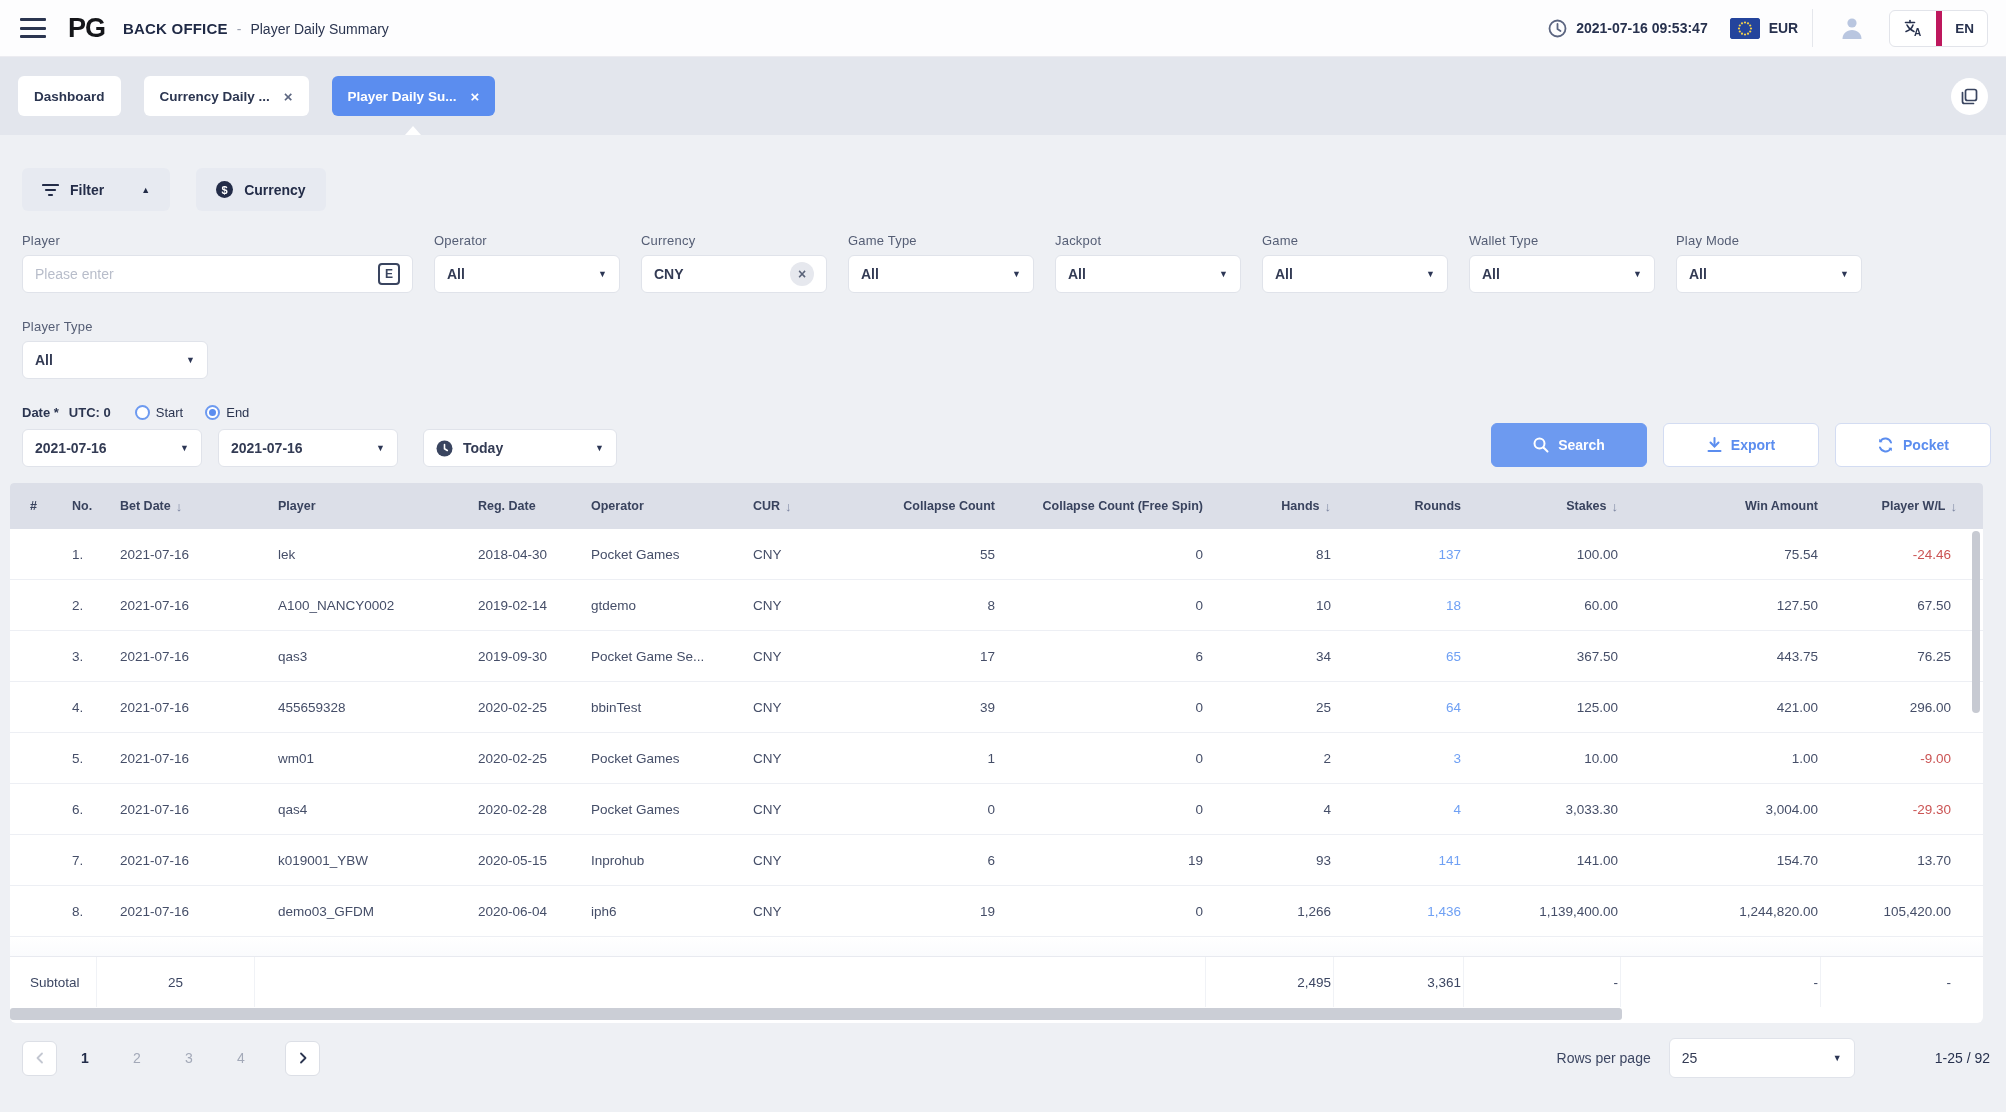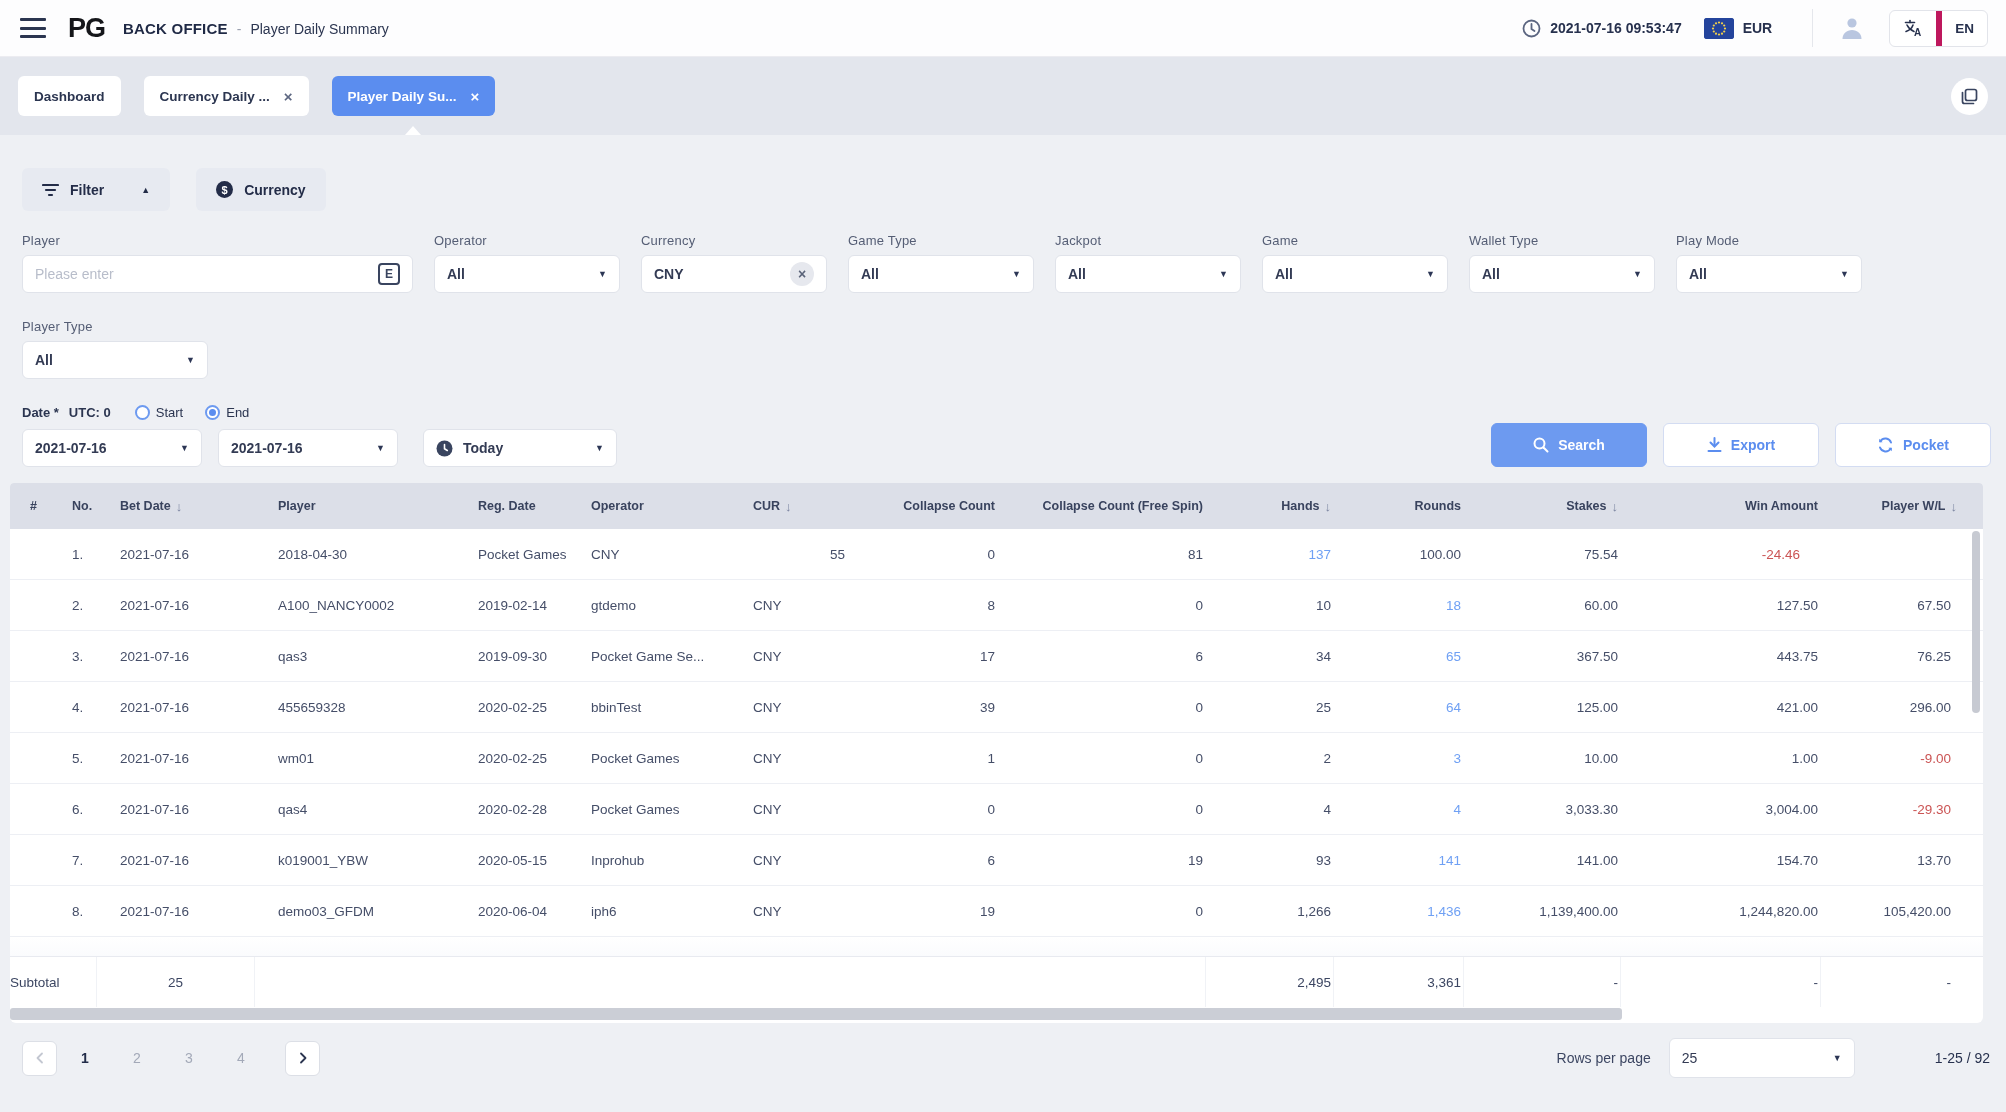--- a/index.html
+++ b/index.html
@@ -12,21 +12,21 @@
   .burger span { height:3px; background:#2b3550; border-radius:1px; }
   .brand { font-size:27px; font-weight:800; letter-spacing:-1px; color:#15161a; margin-right:18px; }
   .title-row { display:flex; align-items:baseline; gap:9px; }
   .bo-title { font-size:15px; font-weight:bold; color:#1f2945; letter-spacing:.2px; }
   .bo-sep { color:#9aa0af; font-size:14px; }
   .bo-sub { font-size:14px; color:#2b3550; }
   .topbar-right { margin-left:auto; display:flex; align-items:center; }
   .clock-wrap { display:flex; align-items:center; gap:9px; margin-right:22px; }
   .datetime { font-size:14px; font-weight:bold; color:#27314e; }
   .flag { width:30px; height:21px; border-radius:3px; background:#24449c; display:block; margin-right:9px; }
-  .cur-label { font-size:14px; font-weight:bold; color:#27314e; margin-right:40px; }
+  .cur-label { font-size:14px; font-weight:bold; color:#27314e; margin-right:14px; }
   .v-div { width:1px; height:38px; background:#e5e7ec; margin-right:26px; }
   .lang-box { display:flex; align-items:center; border:1px solid #e2e4ea; border-radius:6px; background:#fff; height:37px; margin-left:24px; overflow:hidden; }
   .lang-seg { padding:0 13px; height:100%; display:flex; align-items:center; }
   .lang-seg + .lang-seg { border-left:6px solid #be185d; }
   .lang-code { font-size:13.5px; font-weight:bold; color:#27314e; }
 
   
   .tabbar { height:78px; background:#e3e6ed; display:flex; align-items:center; padding:0 18px; }
   .tab { height:40px; background:#fff; border-radius:6px; display:flex; align-items:center; padding:0 16px; margin-right:23px; font-size:13.5px; font-weight:bold; color:#2b3550; cursor:pointer; position:relative; }
   .tab .x { margin-left:14px; font-size:15px; color:#5d6781; line-height:1; }
@@ -84,21 +84,21 @@
   .tr { height:51px; border-bottom:1px solid #edeff4; }
   .td { display:flex; align-items:center; font-size:13.5px; color:#454e68; padding-left:24px; white-space:nowrap; overflow:hidden; }
   .td:first-child { padding-left:20px; }
   .td.num { justify-content:flex-end; padding-left:0; padding-right:2px; }
   .td:last-child { padding-right:20px; }
   .td.link { color:var(--link,#6fa0f4); cursor:pointer; }
   .td.neg { color:var(--negative,#cb5454); }
   .partial-row { height:20px; border-bottom:1px solid #e8eaf0; background:linear-gradient(#ffffff,#fafbfd); }
   .subrow { height:50px; }
   .sub-cell { display:flex; align-items:center; font-size:13.5px; color:#3c4662; border-left:1px solid #f0f2f6; }
-  .sub-label { grid-column:1/3; border-left:none; }
+  .sub-label { grid-column:1/3; padding-left:20px; border-left:none; }
   .sub-no { grid-column:3/4; justify-content:center; }
   .sub-gap { grid-column:4/10; }
   .sub-hands { grid-column:10/11; justify-content:flex-end; padding-right:2px; }
   .sub-rounds { grid-column:11/12; justify-content:flex-end; padding-right:2px; }
   .sub-stakes { grid-column:12/13; justify-content:flex-end; padding-right:2px; }
   .sub-win { grid-column:13/14; justify-content:flex-end; padding-right:2px; }
   .sub-wl { grid-column:14/15; justify-content:flex-end; padding-right:20px; }
   .hscroll { height:16px; padding:1px 0 3px 0; }
   .hscroll .thumb { height:12px; width:1612px; background:#cbced6; border-radius:3px; cursor:pointer; }
   .vscroll { position:absolute; top:48px; right:3px; width:8px; height:182px; background:#c7cad2; border-radius:4px; cursor:pointer; }
@@ -417,20 +417,21 @@
       <div class="th num">
         <span>Player W/L</span>
         <span class="sort">↓</span>
       </div>
     </div>
   <div id="tbody">
       <div class="grid-row tr">
         <div class="td"></div>
         <div class="td">1.</div>
         <div class="td">2021-07-16</div>
+        <div class="td">lek</div>
         <div class="td">2018-04-30</div>
         <div class="td">Pocket Games</div>
         <div class="td">CNY</div>
         <div class="td num">55</div>
         <div class="td num">0</div>
         <div class="td num">81</div>
         <div class="td num link">137</div>
         <div class="td num">100.00</div>
         <div class="td num">75.54</div>
         <div class="td num neg">-24.46</div>

